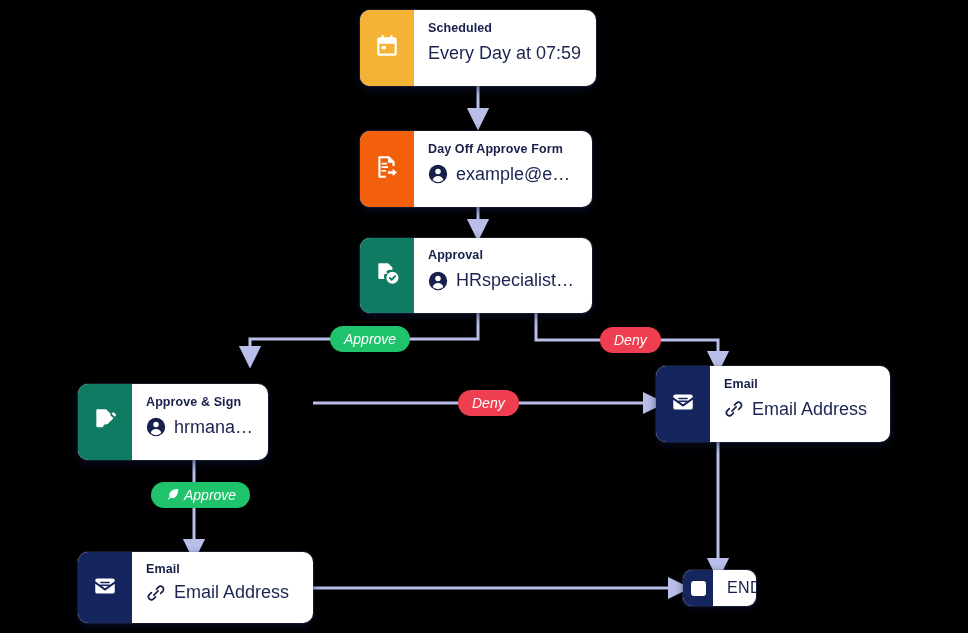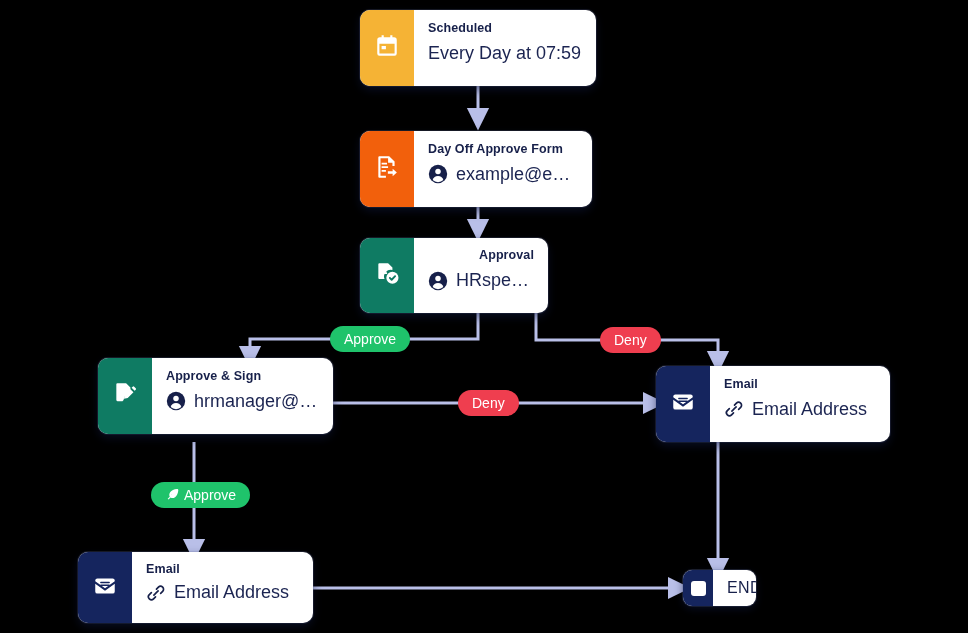--- a/index.html
+++ b/index.html
@@ -69,21 +69,21 @@
     font-size: 16px; color: #17204a; letter-spacing: .4px;
   }
 
   
   .pill {
     position: absolute;
     display: inline-flex; align-items: center; gap: 5px;
     height: 26px; padding: 0 14px;
     border-radius: 13px;
     font-size: 14px; color: #ffffff;
-    z-index: 8; white-space: nowrap;
+    z-index: 8; white-space: nowrap; font-style: italic;
   }
   .pill svg { width: 14px; height: 14px; fill: #fff; }
 </style>
 </head>
 <body>
 
 <div id="canvas">
 
   <svg class="edges" viewBox="0 0 968 633">
     <defs>
@@ -143,21 +143,21 @@
               <circle cx="12" cy="12" r="11" fill="#17204a"></circle>
               <circle cx="12" cy="9" r="3.3" fill="#fff"></circle>
               <path d="M5.6 19.2a6.7 6.7 0 0 1 12.8 0A10.9 10.9 0 0 1 12 22a10.9 10.9 0 0 1-6.4-2.8z" fill="#fff"></path>
             </svg>
         </span>
         <span class="txt">example@example.com</span>
       </div>
     </div>
   </div>
 
-  <div class="node" style="left:360px; top:238px; width:188px; height:75px;text-align:right;">
+  <div class="node" style="left:360px; top:238px; width:232px; height:75px;">
     <div class="icon-pane" style="background:#0f7b63;">
       <span>
         <svg viewBox="0 0 24 24">
             <path d="M5 2h8l4 4v2.4a6.2 6.2 0 0 0-7.3 8.3H5a1 1 0 0 1-1-1V3a1 1 0 0 1 1-1zm2 5h5v1.6H7V7zm0 3.3h5v1.6H7v-1.6z"></path>
             <circle cx="17" cy="15.5" r="5.6"></circle>
             <path d="m14.6 15.6 1.7 1.7 3.2-3.3" fill="none" stroke="#0f7b63" stroke-width="1.7" stroke-linecap="round" stroke-linejoin="round"></path>
           </svg>
       </span>
     </div>
     <div class="body">
@@ -168,21 +168,21 @@
               <circle cx="12" cy="12" r="11" fill="#17204a"></circle>
               <circle cx="12" cy="9" r="3.3" fill="#fff"></circle>
               <path d="M5.6 19.2a6.7 6.7 0 0 1 12.8 0A10.9 10.9 0 0 1 12 22a10.9 10.9 0 0 1-6.4-2.8z" fill="#fff"></path>
             </svg>
         </span>
         <span class="txt">HRspecialist@exmapl...</span>
       </div>
     </div>
   </div>
 
-  <div class="node" style="left:78px; top:358px; width:235px; height:76px;margin-left:20px;">
+  <div class="node" style="left:78px; top:384px; width:190px; height:76px;">
     <div class="icon-pane" style="background:#0f7b63;">
       <span>
         <svg viewBox="0 0 24 24">
             <path d="M5 2h8l4 4v3.1l-5.6 5.6-.7 2.9-1 1H5a1 1 0 0 1-1-1V3a1 1 0 0 1 1-1zm2.2 5.3h5.2v1.6H7.2V7.3zm0 3.4h4v1.6h-4v-1.6z"></path>
             <path d="m20.5 5.3 1.4 1.4a1 1 0 0 1 0 1.4l-1 1-2.8-2.8 1-1a1 1 0 0 1 1.4 0zM17 7.5l2.8 2.8-5.3 5.3-3.5.7.7-3.5 5.3-5.3z"></path>
           </svg>
       </span>
     </div>
     <div class="body">
       <div class="title">Approve &amp; Sign</div>

